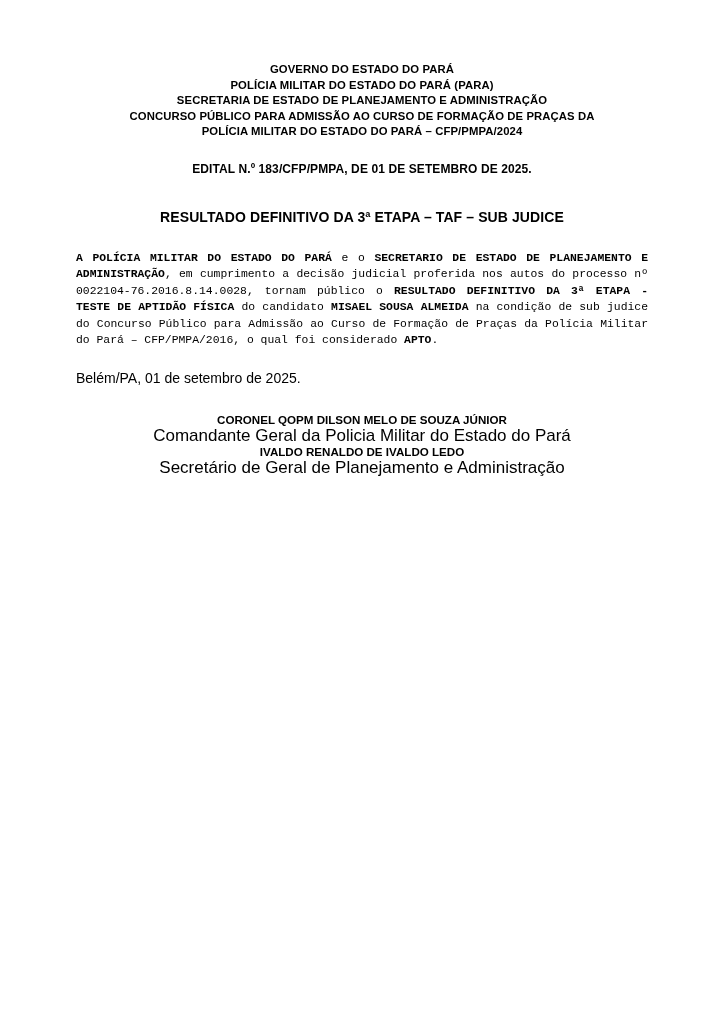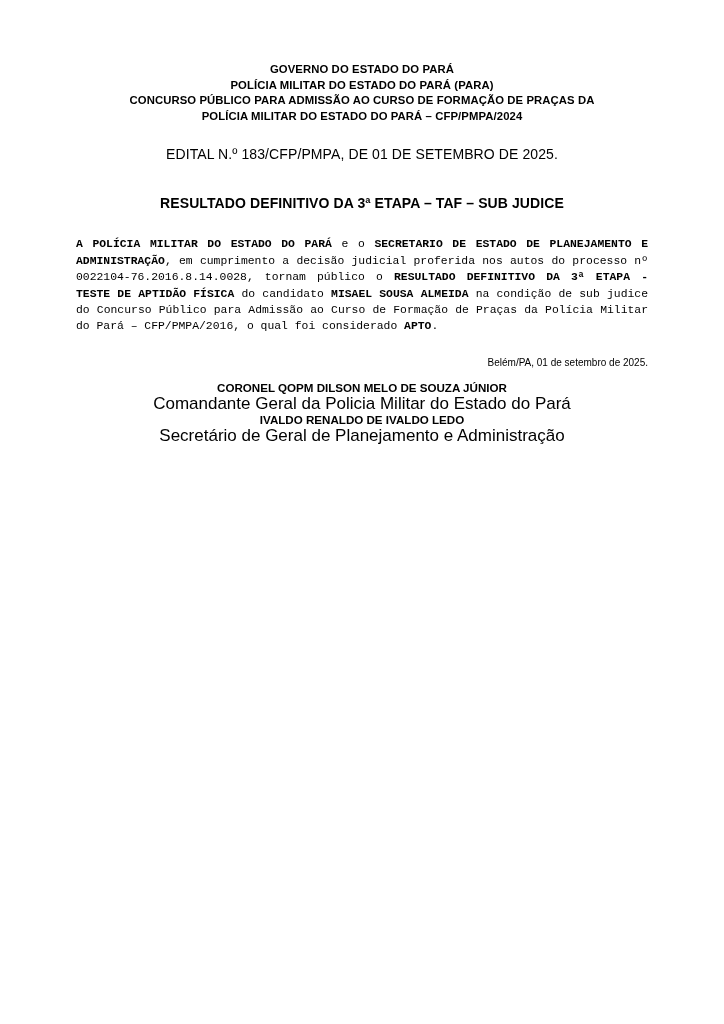--- a/index.html
+++ b/index.html
@@ -28,68 +28,69 @@
     font-weight: bold;
     font-size: 11.3px;
     line-height: 15.6px;
     letter-spacing: 0.1px;
   }
   .header-block div {
     white-space: nowrap;
   }
   .edital-line {
     text-align: center;
-    font-weight: normal;
-    font-size: 14px;
+    font-weight: bold;
+    font-size: 12px;
     margin-top: 22px;
     letter-spacing: 0.1px;
   }
   .result-line {
     text-align: center;
     font-weight: bold;
     font-size: 14px;
     margin-top: 33px;
     letter-spacing: 0.1px;
   }
   .body-par {
     margin-top: 25px;
     font-size: 11.4px;
     line-height: 16.4px;
     text-align: justify;
     text-justify: inter-word;
     font-family: Liberation Mono, monospace;
   }
   .b { font-weight: bold; }
   .city-line {
-    text-align: right;
-    font-size: 10px;
+    text-align: left;
+    font-size: 14px;
     margin-top: 22px;
   }
   .sign-block {
     text-align: center;
-    margin-top: 12px;
+    margin-top: 26px;
   }
   .sign-name {
     font-weight: bold;
     font-size: 11.6px;
     line-height: 16px;
   }
   .sign-role {
     font-size: 17px;
     line-height: 16px;
   }
 </style>
 </head>
 <body>
 
 <div class="page">
 
   <div class="header-block">
     <div>GOVERNO DO ESTADO DO PARÁ</div>
     <div>POLÍCIA MILITAR DO ESTADO DO PARÁ (PARA)</div>
+    <div>SECRETARIA DE ESTADO DE PLANEJAMENTO E ADMINISTRAÇÃO</div>
     <div>CONCURSO PÚBLICO PARA ADMISSÃO AO CURSO DE FORMAÇÃO DE PRAÇAS DA</div>
     <div>POLÍCIA MILITAR DO ESTADO DO PARÁ – CFP/PMPA/2024</div>
   </div>
 
   <div class="edital-line">EDITAL N.º 183/CFP/PMPA, DE 01 DE SETEMBRO DE 2025.</div>
 
   <div class="result-line">RESULTADO DEFINITIVO DA 3ª ETAPA – TAF – SUB JUDICE</div>
 
   <p class="body-par"><span class="b">A POLÍCIA MILITAR DO ESTADO DO PARÁ</span><span> e o </span><span class="b">SECRETARIO DE ESTADO DE PLANEJAMENTO E ADMINISTRAÇÃO</span><span>, em cumprimento a decisão judicial proferida nos autos do processo nº 0022104-76.2016.8.14.0028, tornam público o </span><span class="b">RESULTADO DEFINITIVO DA 3ª ETAPA - TESTE DE APTIDÃO FÍSICA</span><span> do candidato </span><span class="b">MISAEL SOUSA ALMEIDA</span><span> na condição de sub judice do Concurso Público para Admissão ao Curso de Formação de Praças da Polícia Militar do Pará – CFP/PMPA/2016, o qual foi considerado </span><span class="b">APTO</span><span>.</span></p>
 

